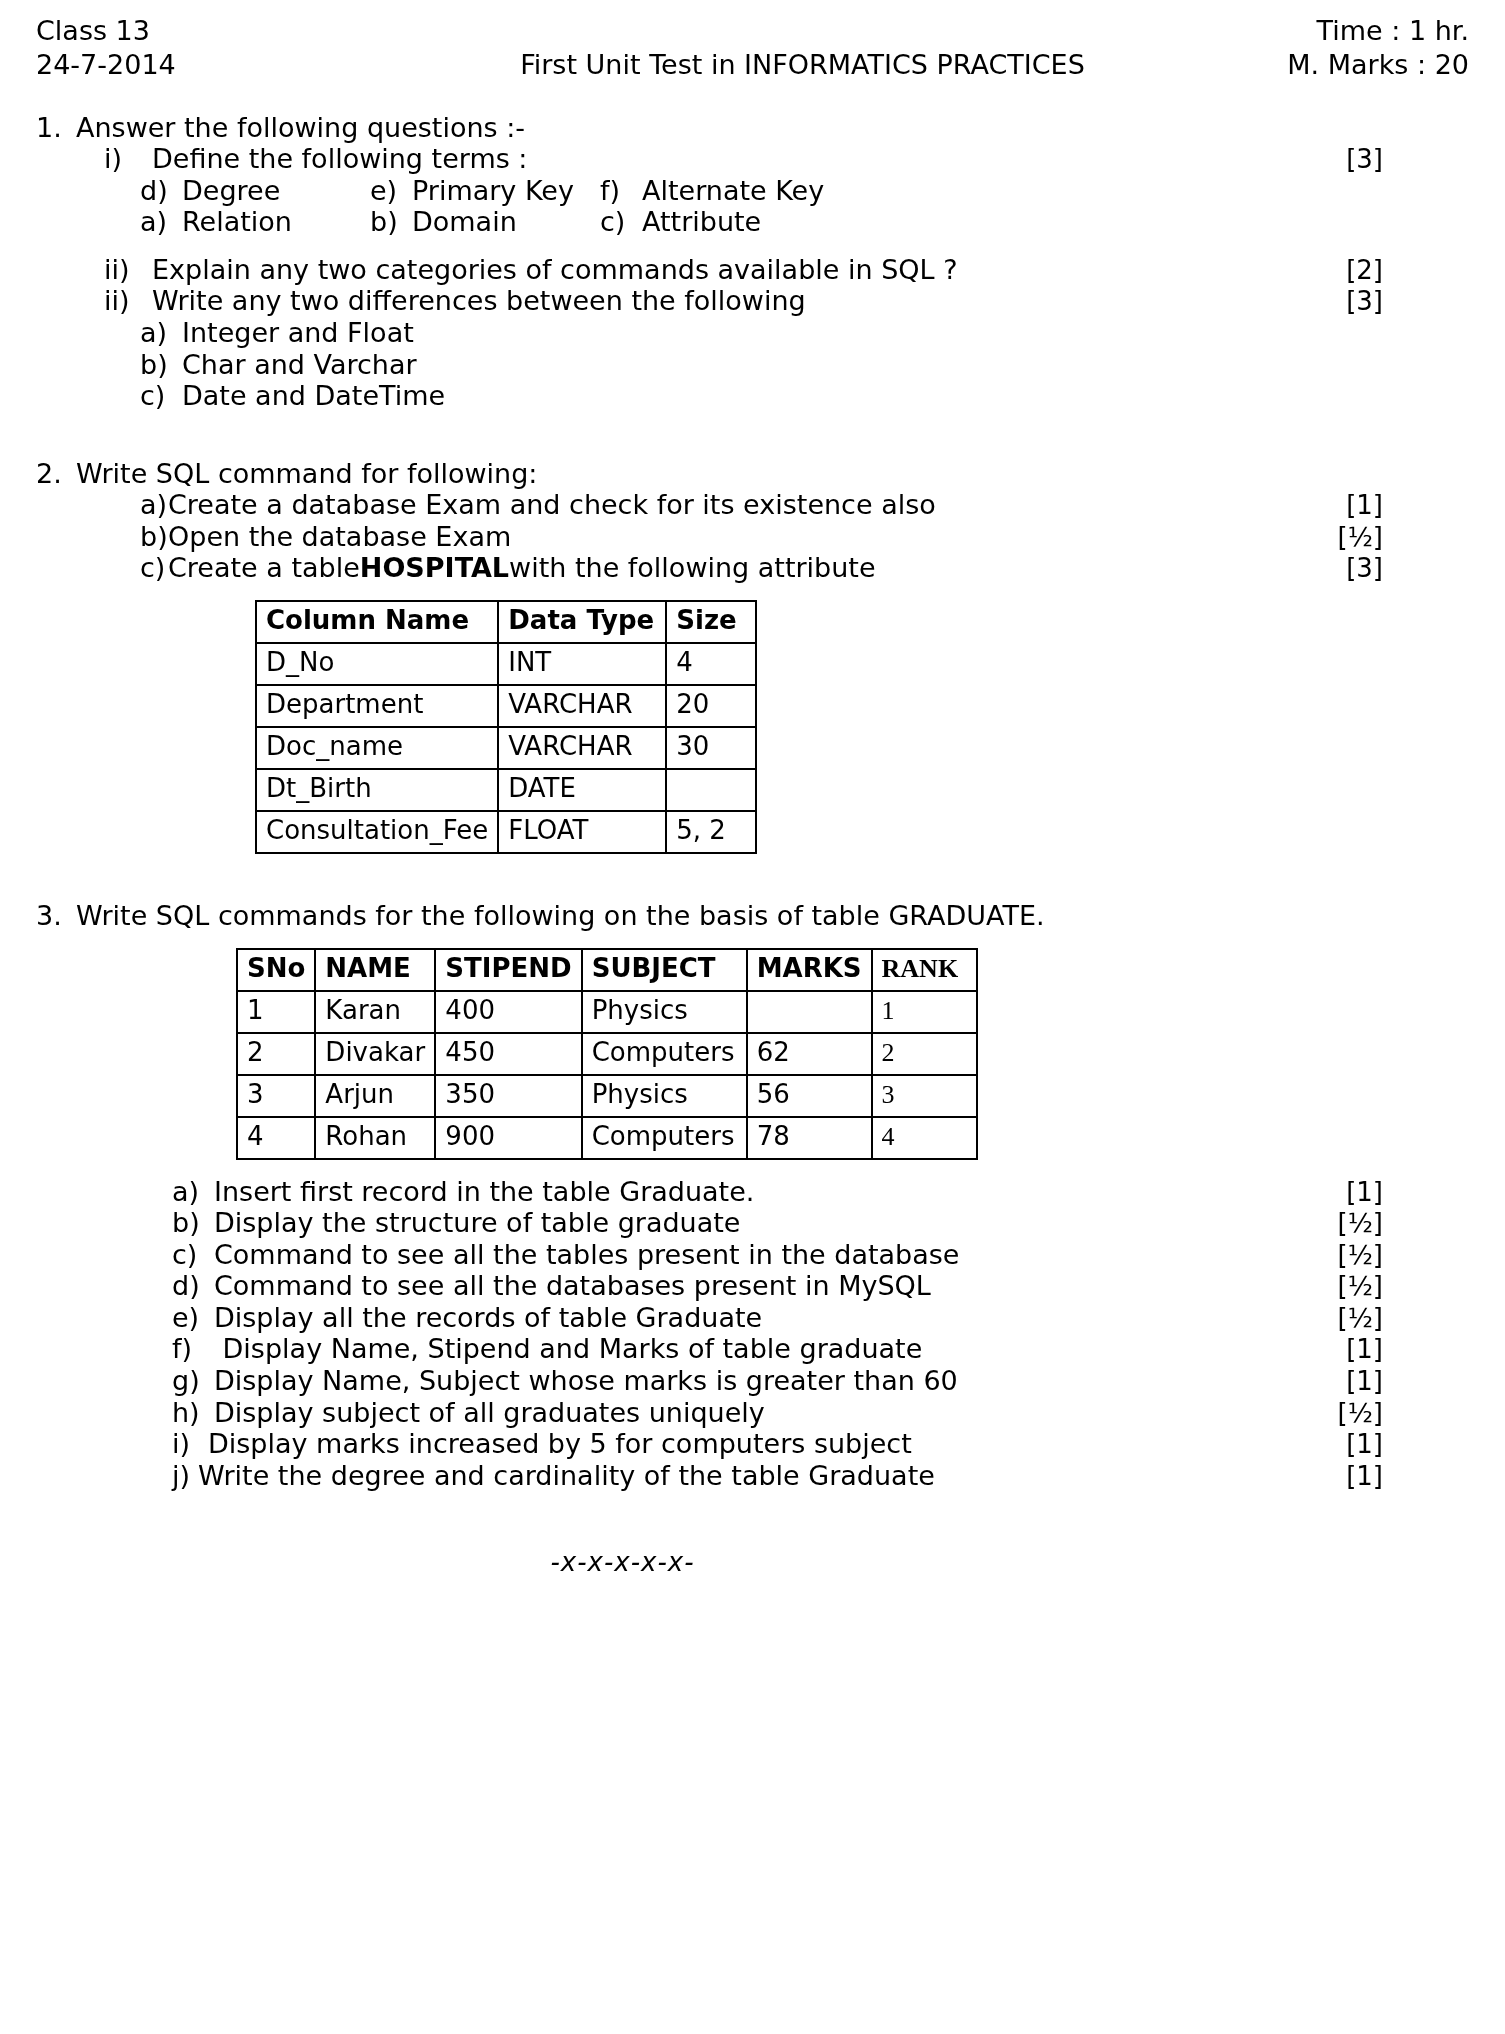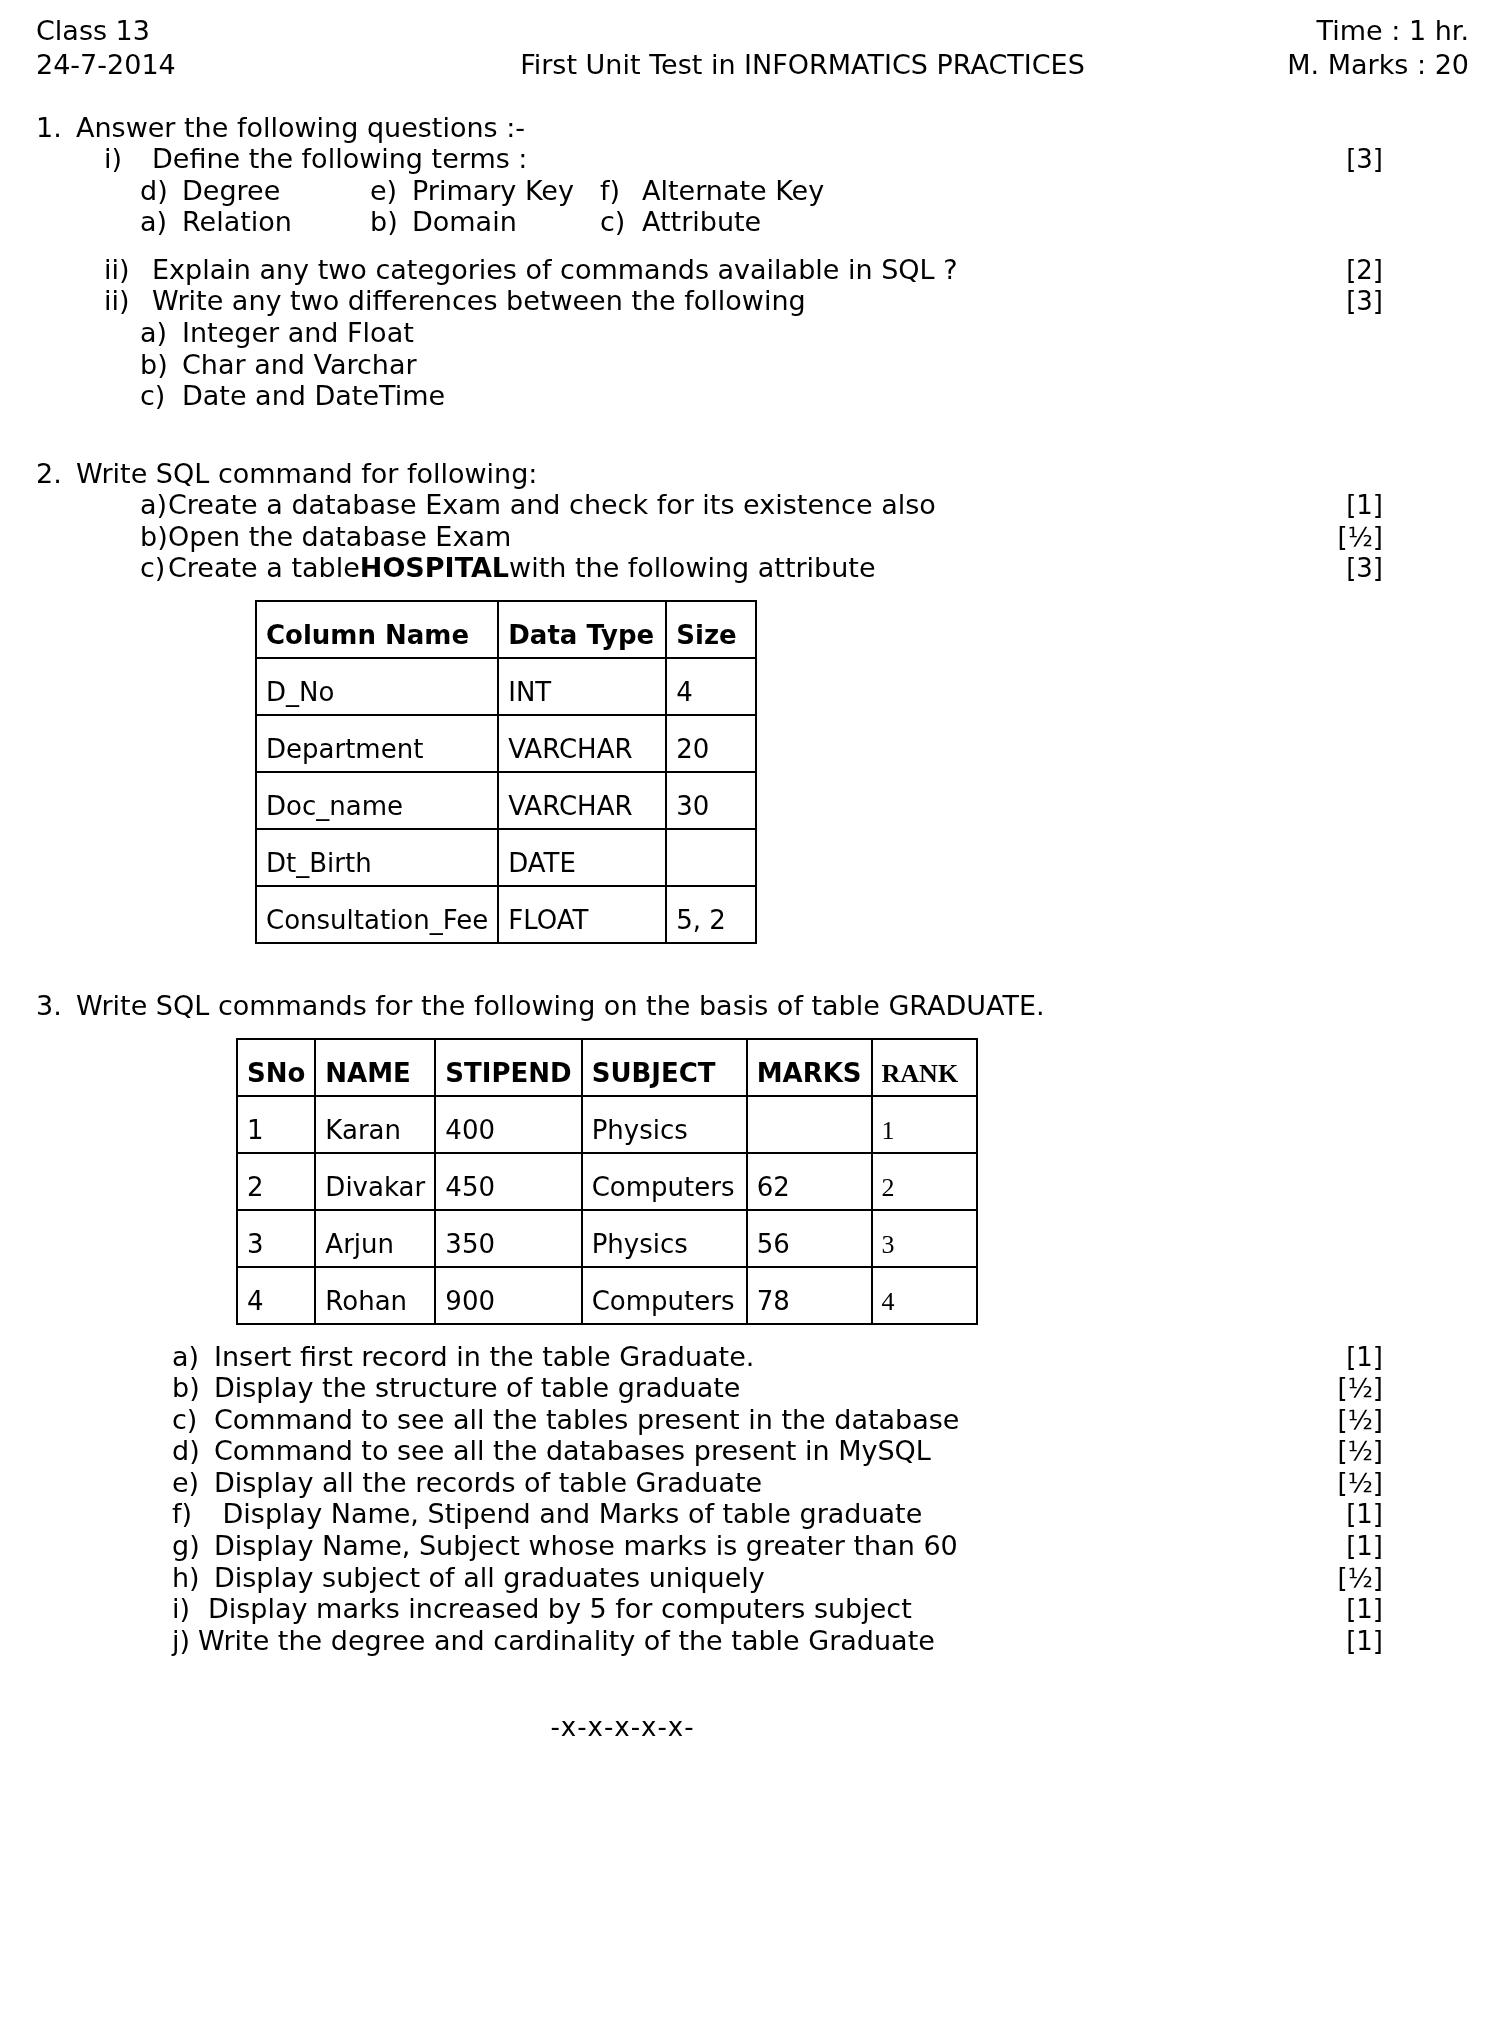--- a/index.html
+++ b/index.html
@@ -96,21 +96,21 @@
 
   
   .tbl-wrap { display: flex; }
   table.grid {
     border-collapse: collapse;
     font-size: 26px;
     background: #ffffff;
   }
   table.grid th, table.grid td {
     border: 2px solid #000000;
-    padding: 18px 9px 5px 9px;
+    padding: 3px 9px 5px 9px;
     text-align: left;
     vertical-align: middle;
     font-weight: normal;
     line-height: 1.12;
     height: 32px;
   }
   table.grid th { font-weight: bold; }
 
   
   #hospital-table { margin-left: 219px; }
@@ -126,20 +126,21 @@
   #graduate-table .g-subj { width: 145px; }
   #graduate-table .g-mark { width: 100px; }
   #graduate-table .g-rank { width: 85px; font-family: Liberation Serif, serif;  }
 
   .footer {
     text-align: center;
     font-size: 26px;
     margin-top: 56px;
     padding-right: 260px;
     letter-spacing: 1px;
+    font-style: italic;
   }
   .bold { font-weight: bold; }
 </style>
 </head>
 <body>
 
 <div class="page">
 
   <div>
     <div class="hdr-row">

